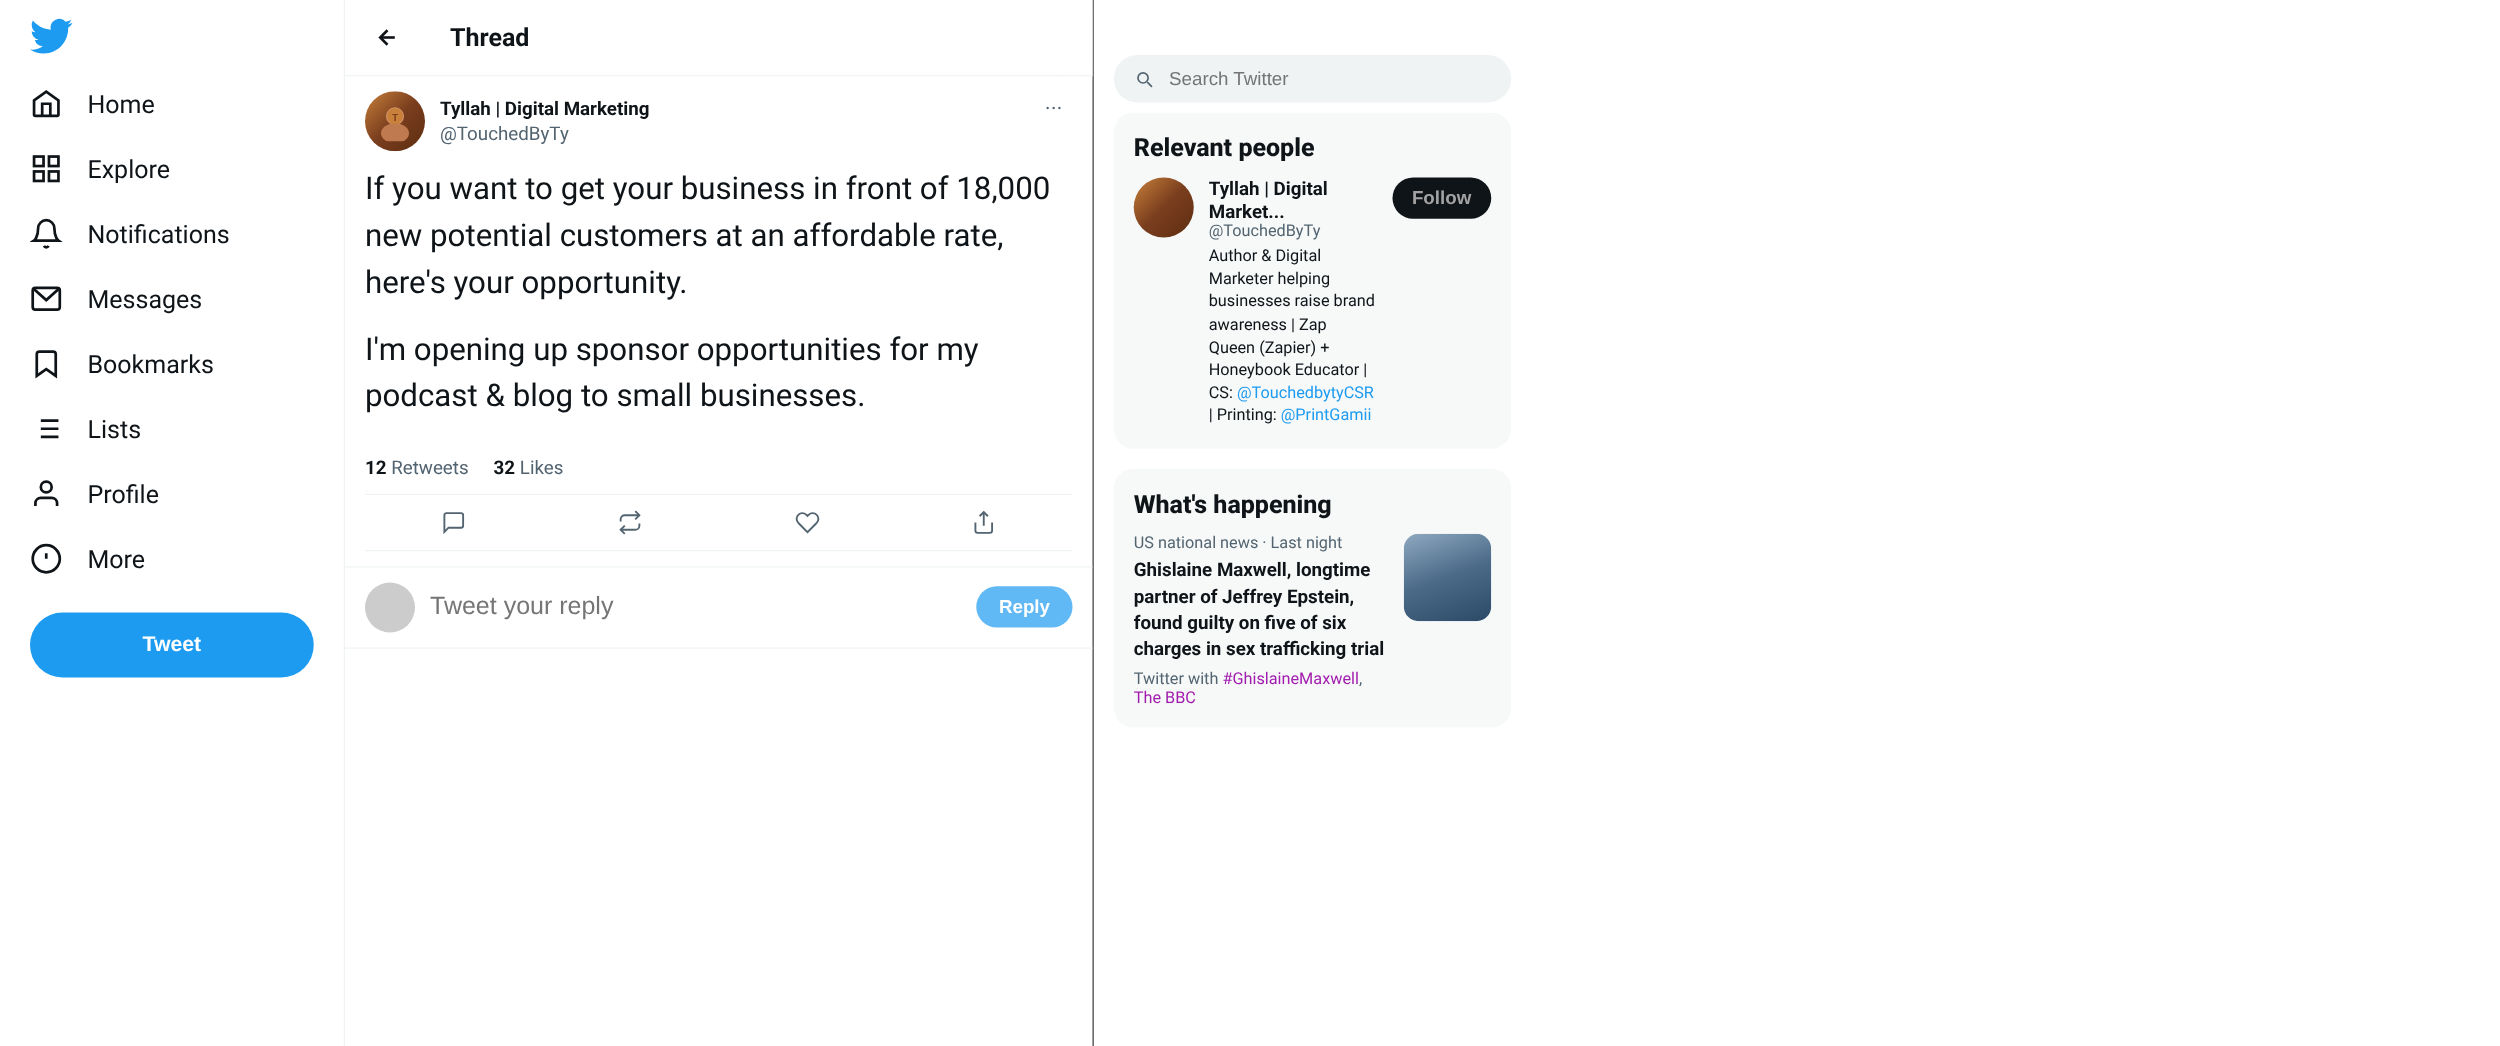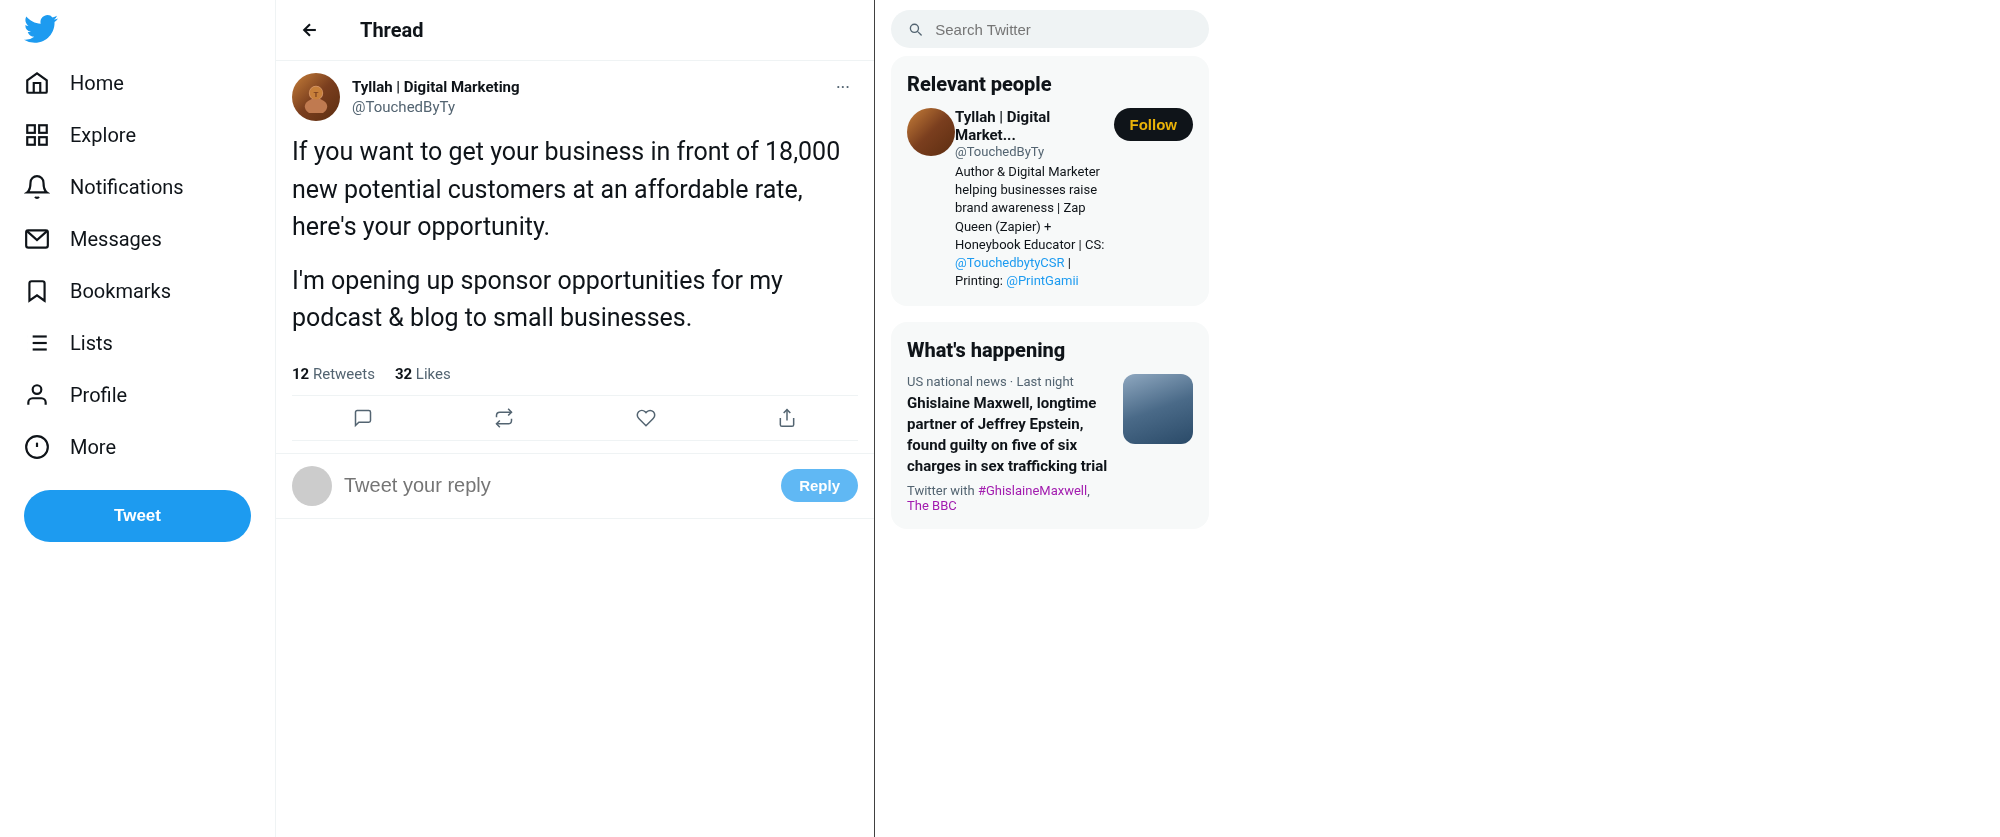--- a/index.html
+++ b/index.html
@@ -242,21 +242,22 @@
       font-weight: 700;
       cursor: pointer;
       opacity: 0.7;
       text-align: right;
     }
 
     
     .right-sidebar {
       width: 350px;
       min-width: 350px;
-      padding: 2px 16px;
+      padding: 16px 16px;
+      margin-top: 20px;
     }
     .search-bar {
       position: sticky;
       top: 0;
       background: #fff;
       padding: 8px 0;
       z-index: 10;
     }
     .search-input-wrapper {
       display: flex;
@@ -288,20 +289,21 @@
       margin-bottom: 16px;
     }
     .section-title {
       font-size: 20px;
       font-weight: 800;
       margin-bottom: 12px;
     }
     .person-row {
       display: flex;
       align-items: flex-start;
+      gap: 12px;
     }
     .person-avatar {
       width: 48px;
       height: 48px;
       border-radius: 50%;
       background: linear-gradient(135deg, #c8803a 0%, #7a3e1e 50%, #5c2d10 100%);
       flex-shrink: 0;
     }
     .person-info {
       flex: 1;
@@ -319,21 +321,21 @@
       font-size: 13px;
       color: #0f1419;
       line-height: 1.4;
     }
     .person-bio a {
       color: #1d9bf0;
       text-decoration: none;
     }
     .follow-btn {
       background: #0f1419;
-      color: #eab308;
+      color: #a3a3a3;
       border: none;
       border-radius: 9999px;
       padding: 8px 16px;
       font-size: 15px;
       font-weight: 700;
       cursor: pointer;
       white-space: nowrap;
     }
 
     

